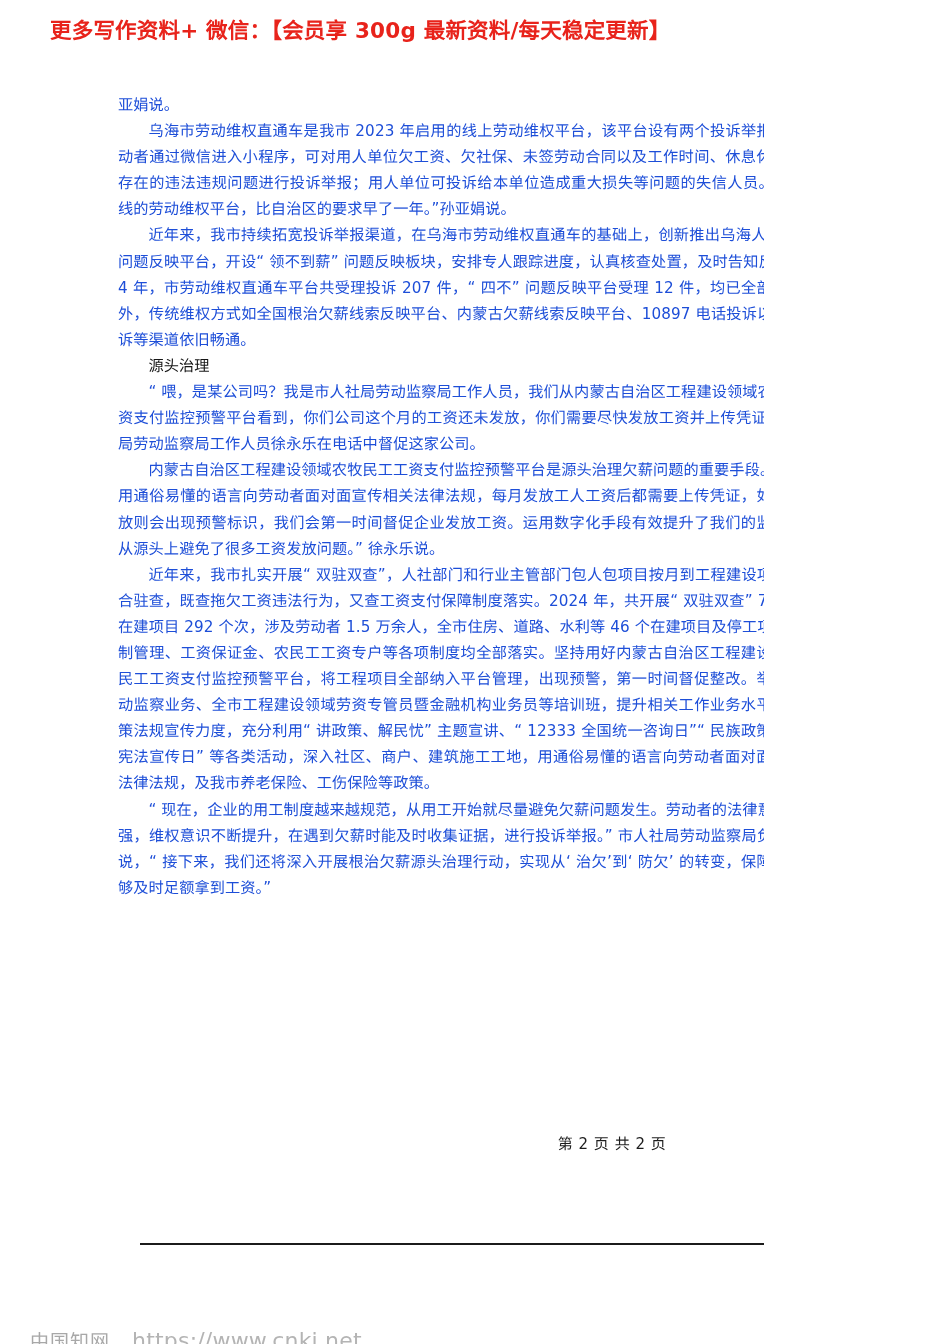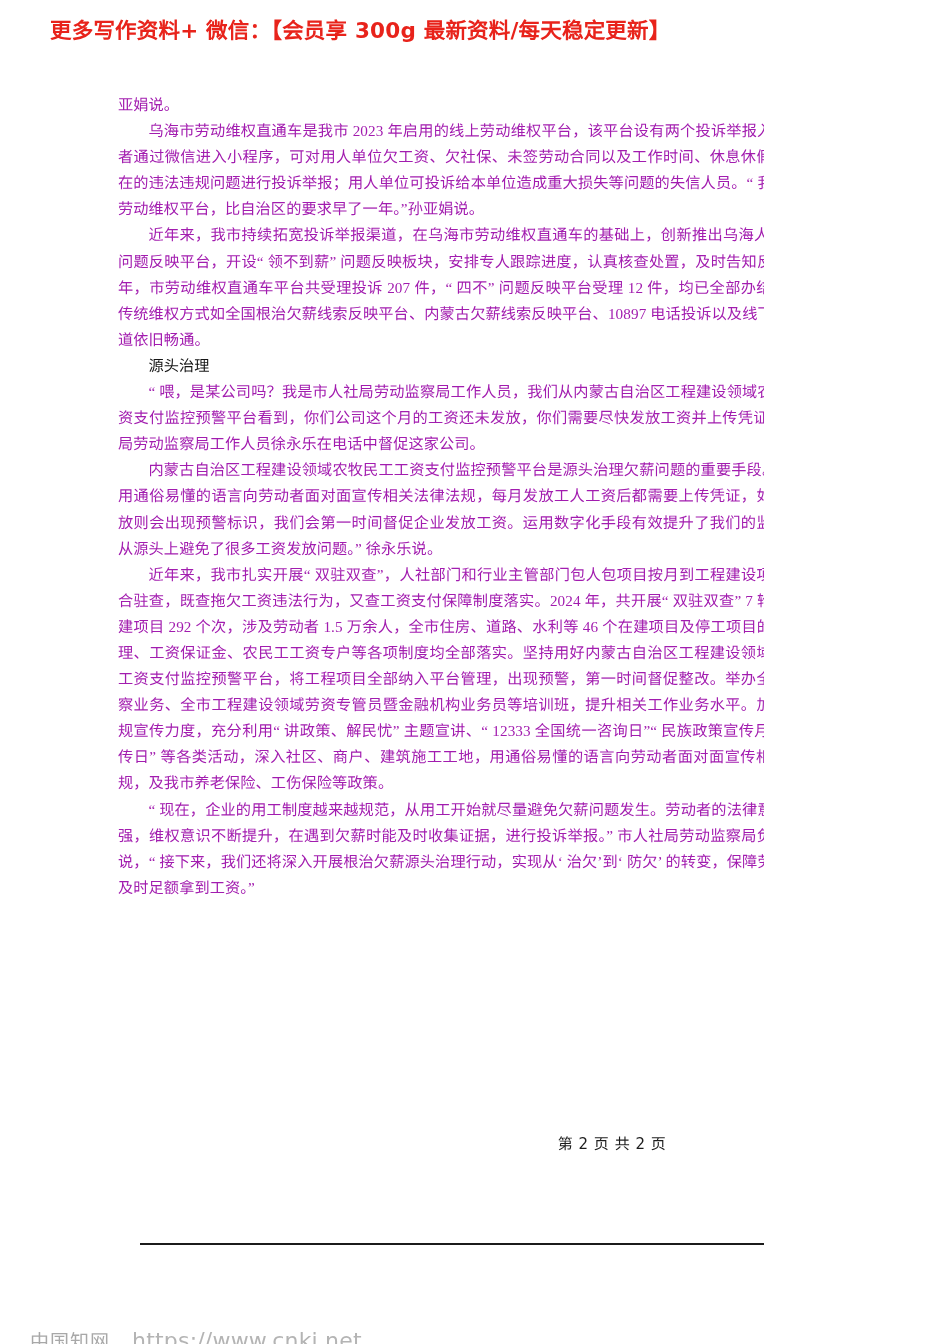--- a/index.html
+++ b/index.html
@@ -47,24 +47,23 @@
     left: 118px;
     top: 92px;
     width: 716px;
   }
   .para {
     font-size: 15.2px;
     line-height: 26.1px;
     text-align: justify;
     text-justify: inter-ideograph;
     margin: 0;
-    color: #a21caf;
+    color: #1d4ed8;
     letter-spacing: 0.1px;
     word-break: break-all;
-    font-family: Liberation Serif, serif;
   }
   .para.indent {
     text-indent: 2em;
   }
   .heading-line {
     font-size: 15.2px;
     line-height: 26.1px;
     margin: 0;
     color: #141414;
     text-indent: 2em;

